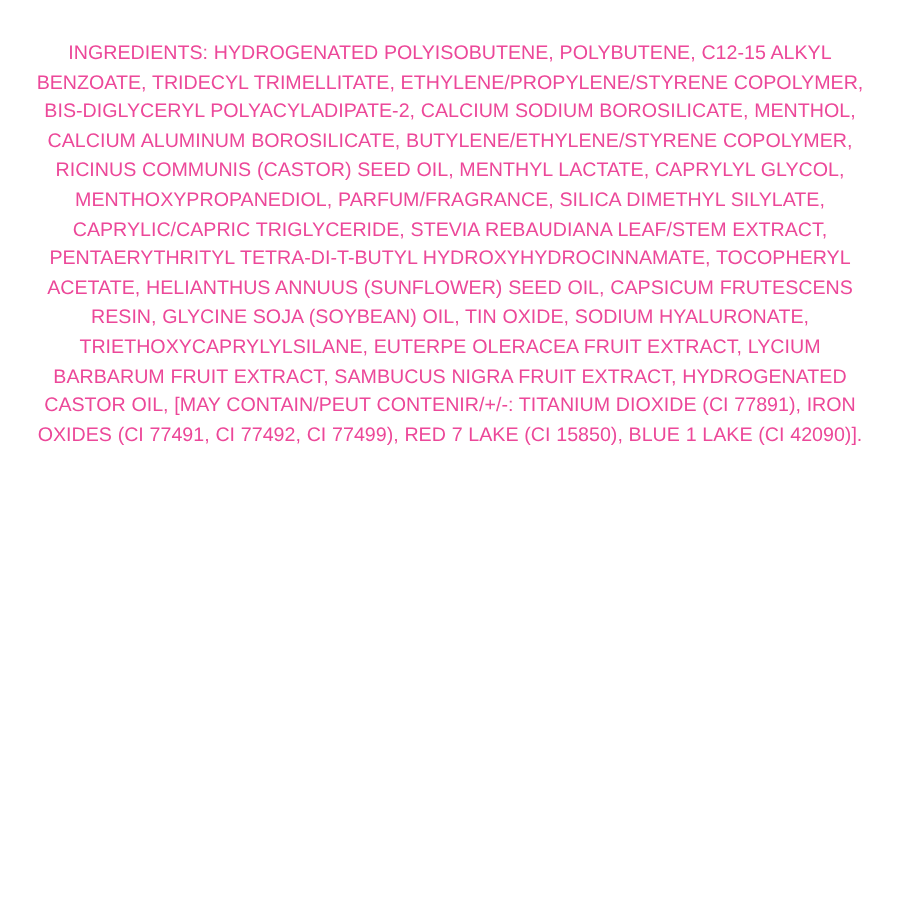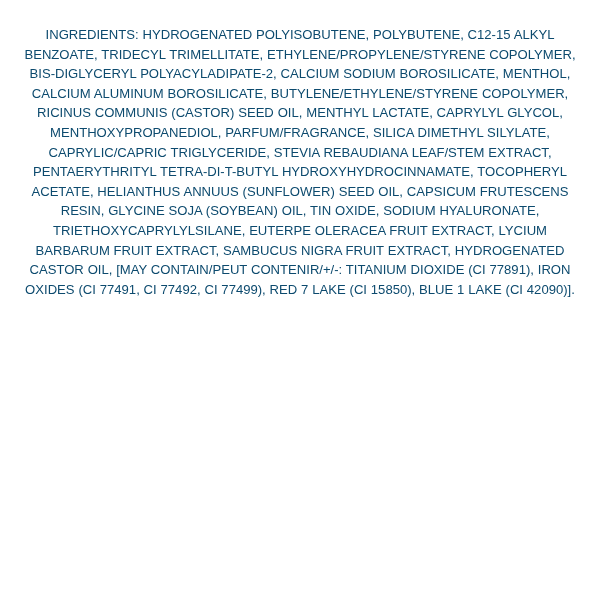--- a/index.html
+++ b/index.html
@@ -20,21 +20,21 @@
     position: relative;
     background: #ffffff;
     overflow: hidden;
   }
   .ingredients-block {
     position: absolute;
     left: 24px;
     top: 12px;
     width: 552px;
     text-align: center;
-    color: #0c4a6e;
+    color: #ec4899;
     font-size: 13.1px;
     line-height: 19.6px;
     letter-spacing: 0.0px;
     word-spacing: 0.2px;
     font-weight: 400;
   }
 </style>
 </head>
 <body>
 

